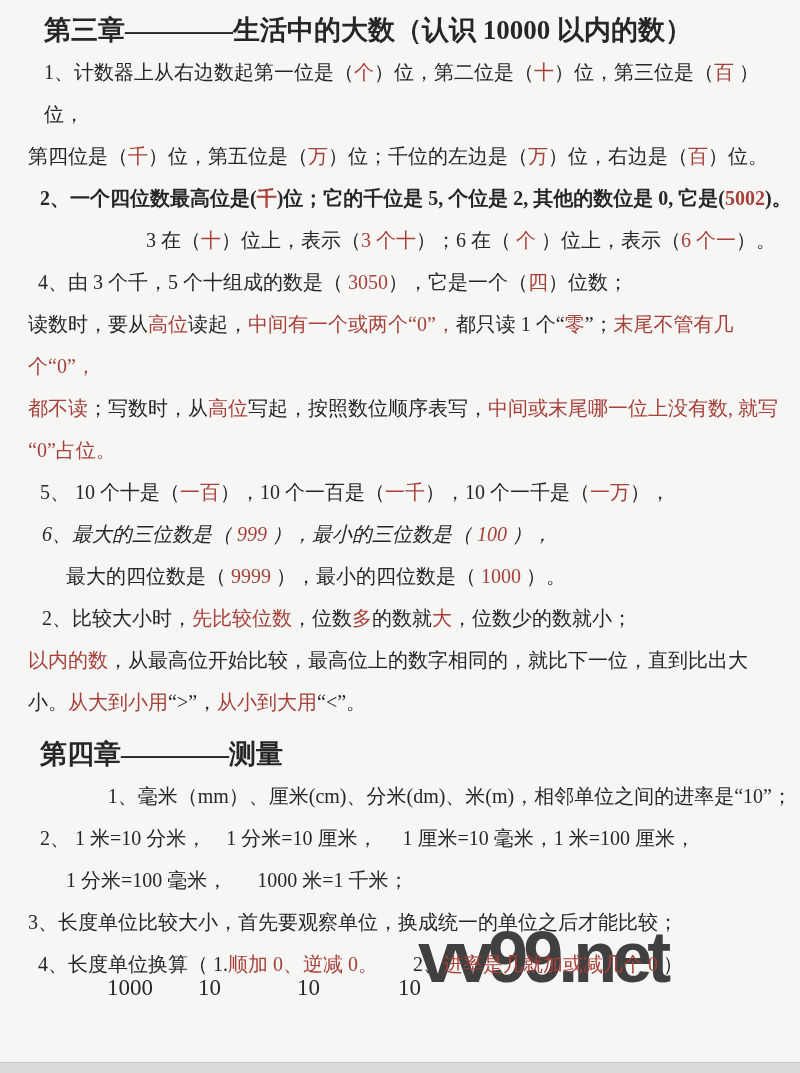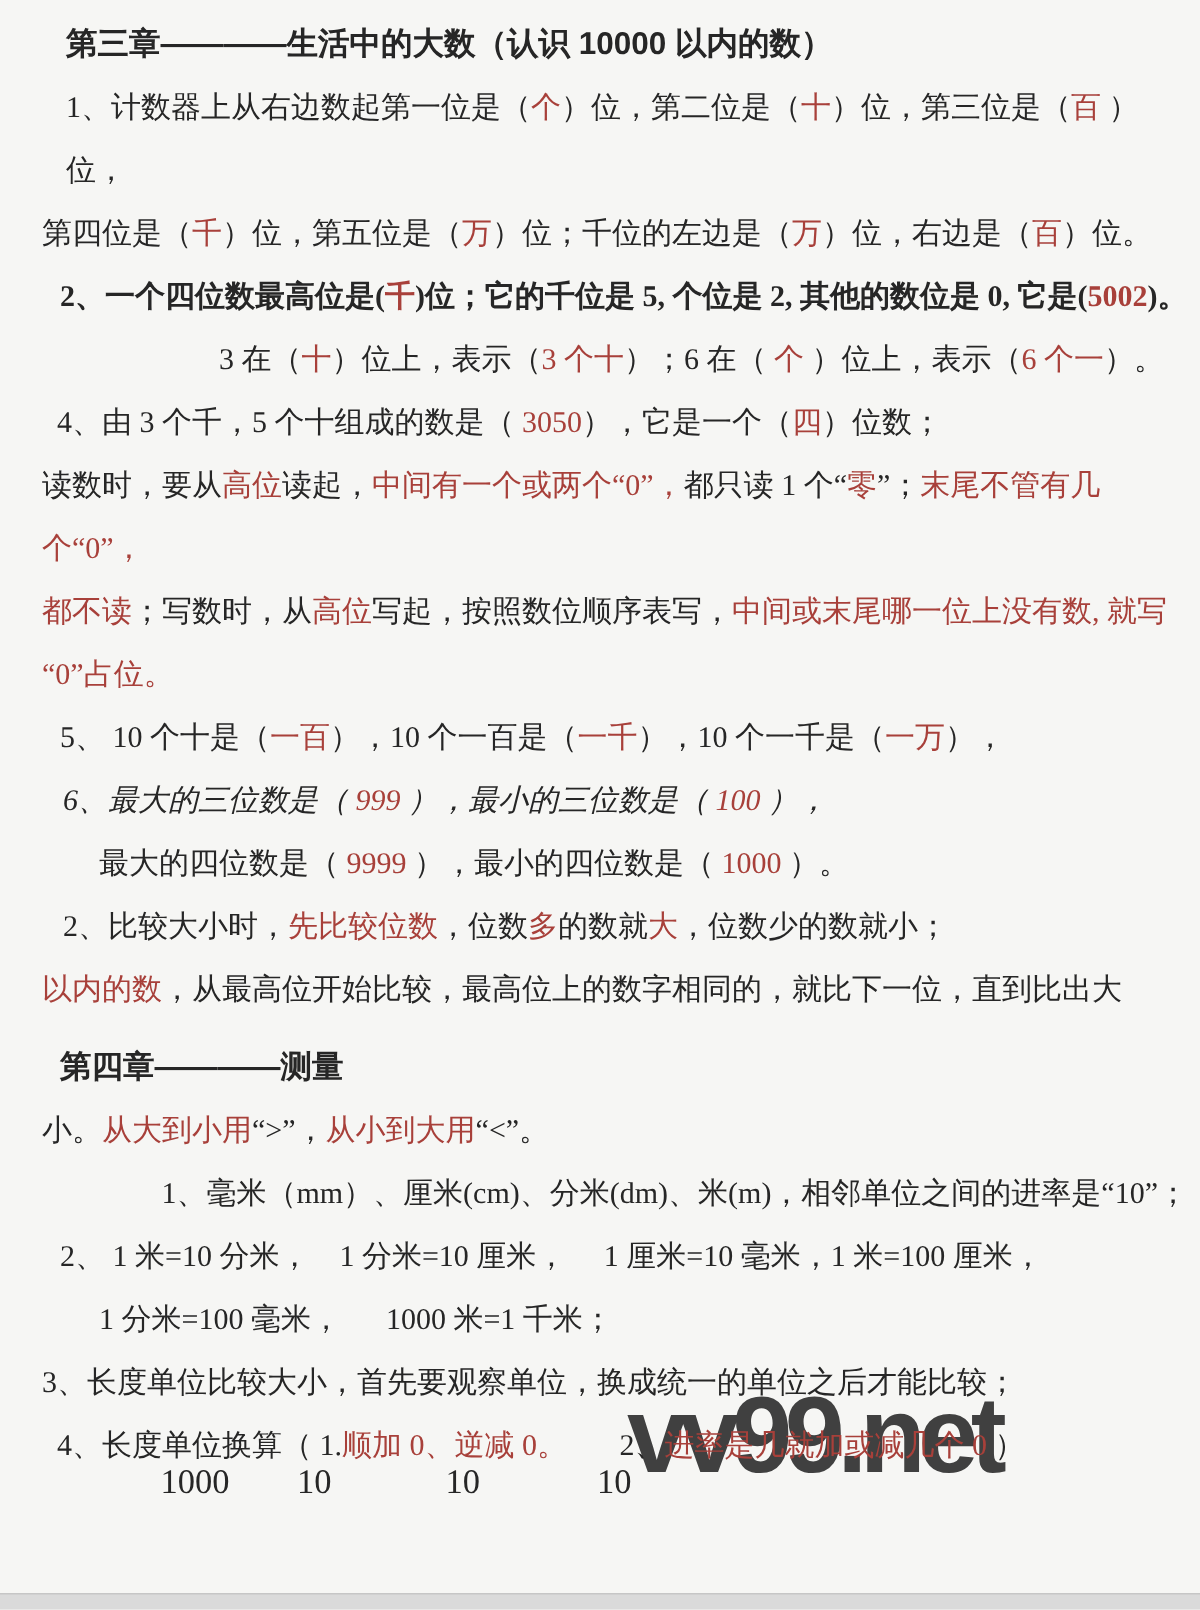--- a/index.html
+++ b/index.html
@@ -15,22 +15,22 @@
     font-family:"Liberation Sans","DejaVu Sans",sans-serif;
     font-weight:bold;font-size:72px;letter-spacing:-5px;
     color:#404040;z-index:0;user-select:none;white-space:nowrap;
   }
   .content{position:relative;z-index:1;padding:9px 8px 0 28px;}
   .ln{
     margin:0;font-size:20px;line-height:42px;
     white-space:pre-wrap;
   }
   .ln.bold{
-    font-weight:bold;font-size:21px;
-    font-family:Liberation Sans, sans-serif;
+    font-weight:bold;font-size:27px;
+    font-family:Liberation Serif, serif;
   }
   .ln.mt{margin-top:10px;}
   .red{color:#a8403a;}
   .diagram{position:relative;z-index:1;height:88px;margin-top:-4px;}
   .rate{position:absolute;top:-6px;font-size:23px;}
   .bottom-edge{
     position:absolute;left:0;bottom:0;width:100%;height:10px;
     background:#dadada;border-top:1px solid #c6c6c6;z-index:2;
   }
 </style>
@@ -48,22 +48,22 @@
       <p class="ln" style="padding-left: 118px;"><span>3 在（</span><span class="red">十</span><span>）位上，表示（</span><span class="red">3 个十</span><span>）；6 在（ </span><span class="red">个</span><span> ）位上，表示（</span><span class="red">6 个一</span><span>）。</span></p>
       <p class="ln" style="padding-left: 10px;"><span>4、由 3 个千，5 个十组成的数是（ </span><span class="red">3050</span><span>），它是一个（</span><span class="red">四</span><span>）位数；</span></p>
       <p class="ln"><span>读数时，要从</span><span class="red">高位</span><span>读起，</span><span class="red">中间有一个或两个“0”，</span><span>都只读 1 个“</span><span class="red">零</span><span>”；</span><span class="red">末尾不管有几个“0”，</span></p>
       <p class="ln"><span class="red">都不读</span><span>；写数时，从</span><span class="red">高位</span><span>写起，按照数位顺序表写，</span><span class="red">中间或末尾哪一位上没有数, 就写</span></p>
       <p class="ln"><span class="red">“0”占位。</span></p>
       <p class="ln" style="padding-left: 12px;"><span>5、 10 个十是（</span><span class="red">一百</span><span>），10 个一百是（</span><span class="red">一千</span><span>），10 个一千是（</span><span class="red">一万</span><span>），</span></p>
       <p class="ln" style="padding-left: 14px; font-style: italic;"><span>6、最大的三位数是（ </span><span class="red">999</span><span> ），最小的三位数是（ </span><span class="red">100</span><span> ），</span></p>
       <p class="ln" style="padding-left: 38px;"><span>最大的四位数是（ </span><span class="red">9999</span><span> ），最小的四位数是（ </span><span class="red">1000</span><span> ）。</span></p>
       <p class="ln" style="padding-left: 14px;"><span>2、比较大小时，</span><span class="red">先比较位数</span><span>，位数</span><span class="red">多</span><span>的数就</span><span class="red">大</span><span>，位数少的数就小；</span></p>
       <p class="ln"><span class="red">以内的数</span><span>，从最高位开始比较，最高位上的数字相同的，就比下一位，直到比出大</span></p>
+      <p class="ln"><span>小。</span><span class="red">从大到小用</span><span>“&gt;”，</span><span class="red">从小到大用</span><span>“&lt;”。</span></p>
       <p class="ln bold mt" style="padding-left: 12px;"><span>第四章————测量</span></p>
-      <p class="ln"><span>小。</span><span class="red">从大到小用</span><span>“&gt;”，</span><span class="red">从小到大用</span><span>“&lt;”。</span></p>
       <p class="ln" style="padding-left: 10px; text-align: right;"><span>1、毫米（mm）、厘米(cm)、分米(dm)、米(m)，相邻单位之间的进率是“10”；</span></p>
       <p class="ln" style="padding-left: 12px;"><span>2、 1 米=10 分米，    1 分米=10 厘米，     1 厘米=10 毫米，1 米=100 厘米，</span></p>
       <p class="ln" style="padding-left: 38px;"><span>1 分米=100 毫米，      1000 米=1 千米；</span></p>
       <p class="ln"><span>3、长度单位比较大小，首先要观察单位，换成统一的单位之后才能比较；</span></p>
       <p class="ln" style="padding-left: 10px;"><span>4、长度单位换算（ 1.</span><span class="red">顺加 0、逆减 0。</span><span>       2、</span><span class="red">进率是几就加或减几个 0</span><span> ）</span></p>
     </div>
   <div class="diagram" id="diagram">
       <span class="rate" style="left: 79px;">1000</span>
       <span class="rate" style="left: 170px;">10</span>
       <span class="rate" style="left: 269px;">10</span>

